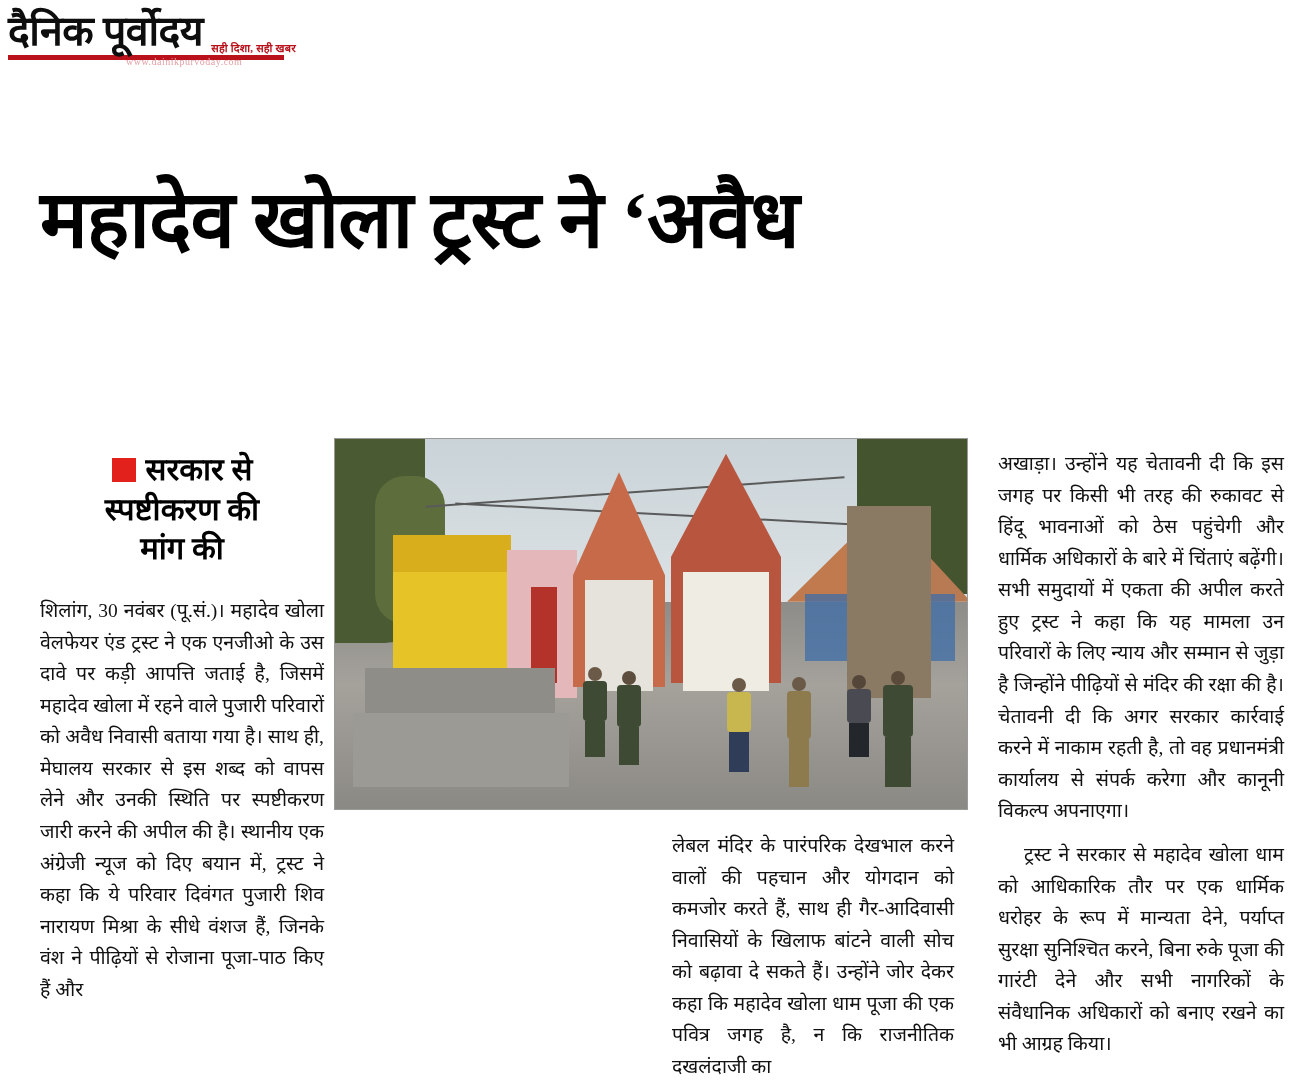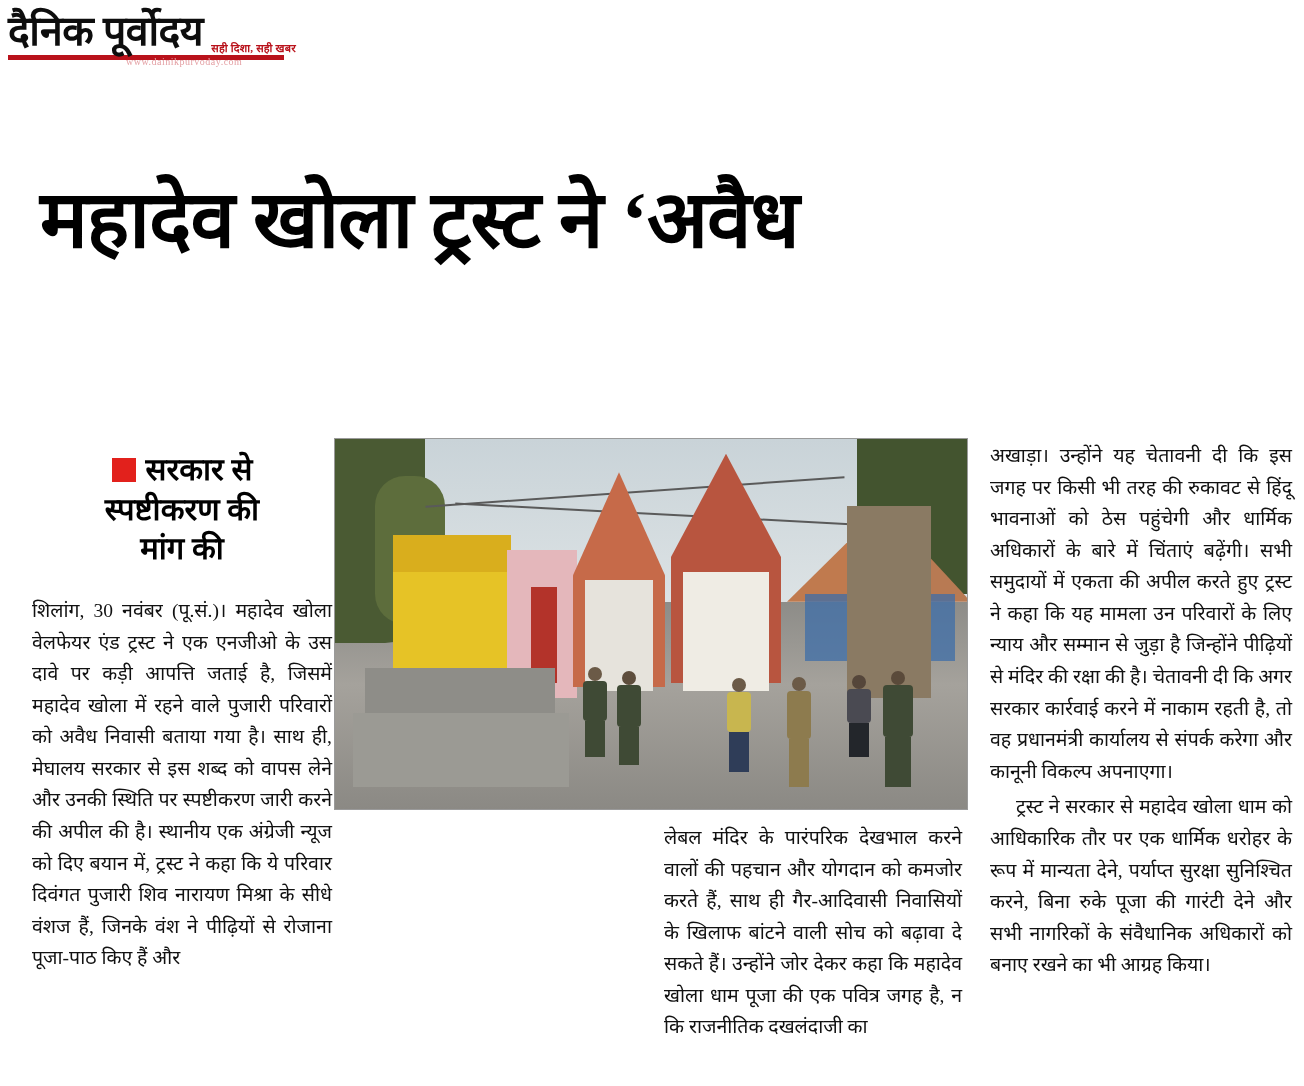--- a/index.html
+++ b/index.html
@@ -169,21 +169,21 @@
   .f-cam { background:#3f4a35; }
   .f-khaki { background:#8d7b4e; }
 
   
   .col-mid { left: 322px; top: 388px; width: 306px; }
   .col-mid2 { left: 648px; top: 388px; width: 306px; }
 
   
   .col-right { left: 974px; top: 6px; width: 310px; }
 
-  p.par { margin: 4px; text-indent: 26px; }
+  p.par { margin: 12px; text-indent: 26px; }
   p.par.first { text-indent: 0; }
   p.par + p.par { margin-top: 0; }
 </style>
 </head>
 <body>
 
 <div class="page">
 
   <div class="masthead">
     <div class="masthead-name">दैनिक पूर्वोदय</div>

